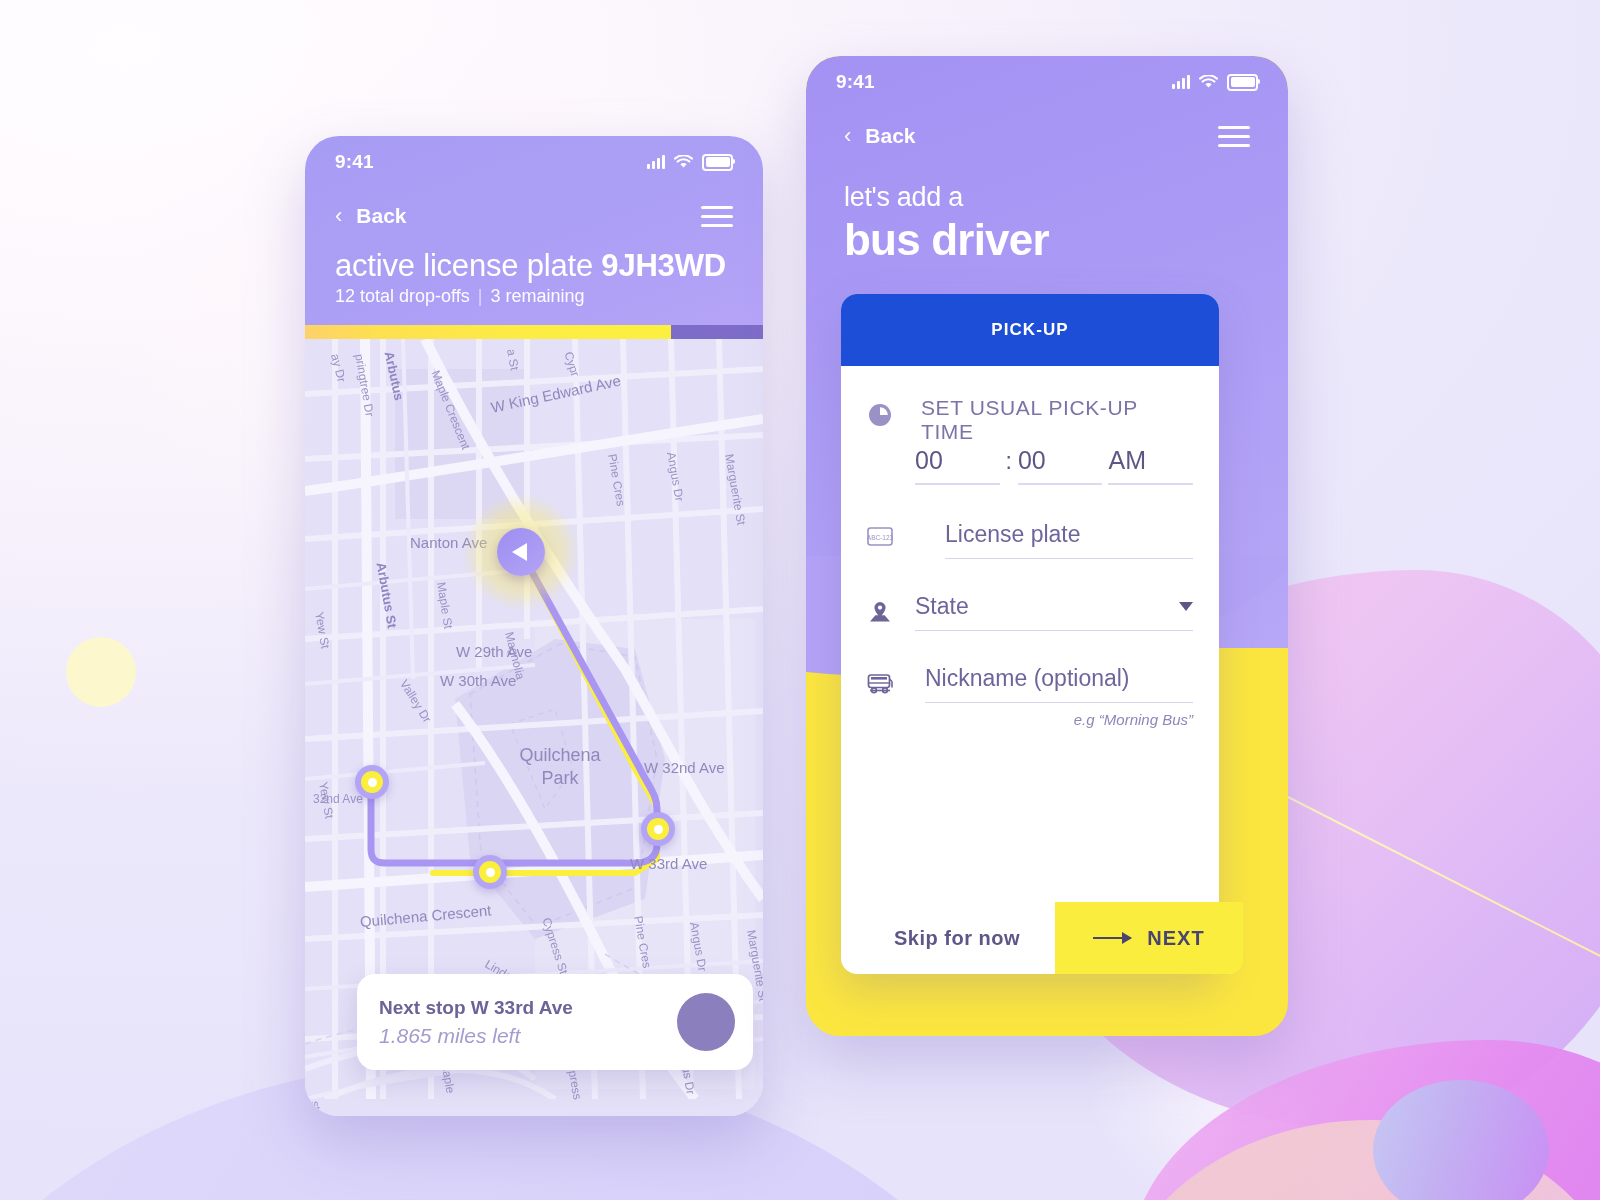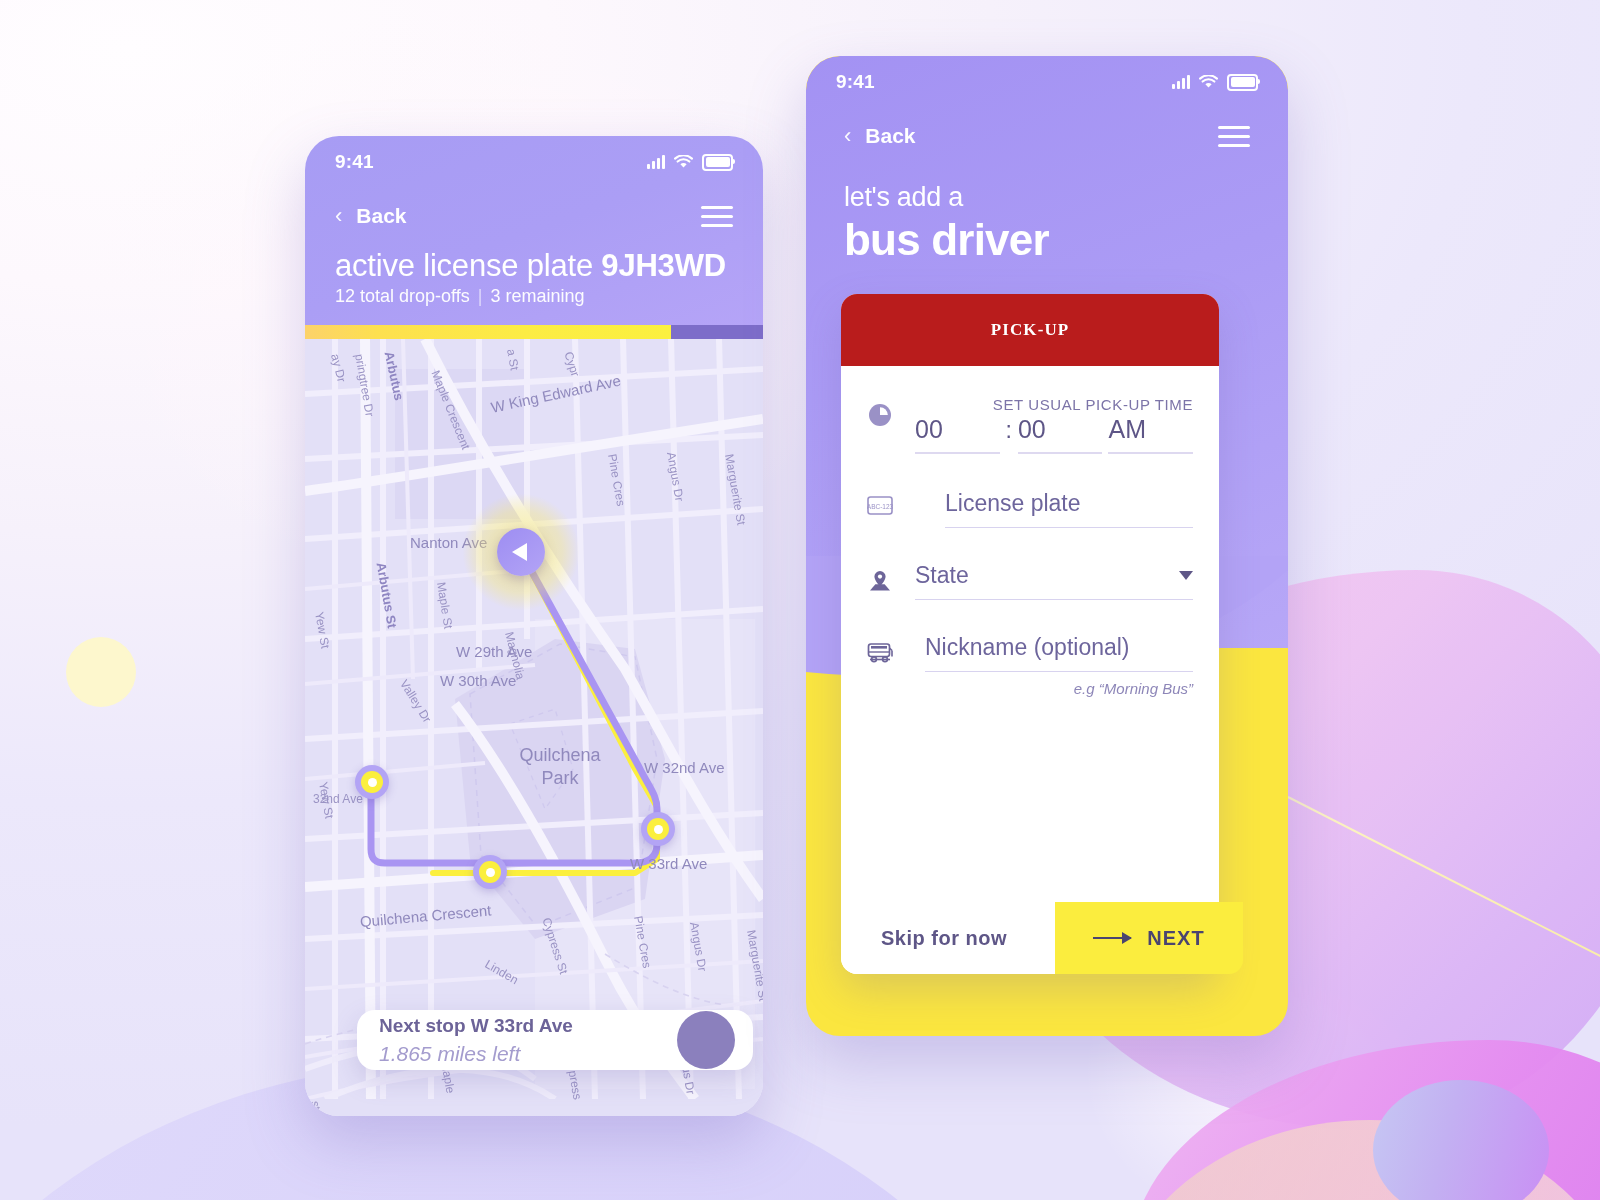--- a/index.html
+++ b/index.html
@@ -120,21 +120,21 @@
   .buspin{position:absolute;transform:translate(-50%,-50%);}
   .buspin .halo{position:absolute;left:50%;top:50%;transform:translate(-50%,-50%);
     width:150px;height:150px;border-radius:50%;
     background:radial-gradient(closest-side, rgba(250,235,90,.60), rgba(250,235,90,.30) 55%, rgba(250,235,90,0) 78%);}
   .buspin .dot{position:relative;width:48px;height:48px;border-radius:50%;
     background:linear-gradient(140deg,#9d8df2,#b3a4f6);display:flex;align-items:center;justify-content:center;
     box-shadow:0 4px 12px rgba(110,90,180,.35);}
   .buspin .arr{width:0;height:0;border-top:9px solid transparent;border-bottom:9px solid transparent;border-right:15px solid #fff;margin-right:3px;}
 
   .stopcard{
-    position:absolute;left:52px;bottom:46px;width:356px;height:60px;border-radius:18px;
+    position:absolute;left:52px;bottom:46px;width:356px;height:96px;border-radius:18px;
     background:#fff;box-shadow:0 10px 26px rgba(110,95,175,.22);
     display:flex;align-items:center;justify-content:space-between;padding:0 18px 0 22px;
   }
   .stopcard .t1{color:#6c6398;font-size:19px;font-weight:bold;}
   .stopcard .t2{color:#a49cce;font-size:21px;font-style:italic;margin-top:5px;}
   .powerbtn{width:58px;height:58px;border-radius:50%;background:#8b80bd;
     display:flex;align-items:center;justify-content:center;flex:none;}
 
   
   .phone-right{
@@ -153,39 +153,39 @@
   .rp-title{padding:0 38px;color:#fff;font-size:44px;font-weight:bold;letter-spacing:-.8px;margin-top:2px;}
 
   .card{
     position:absolute;left:35px;top:238px;width:378px;height:680px;
     border-radius:16px;background:#fff;box-shadow:0 16px 40px rgba(110,95,175,.22);
     z-index:4;overflow:visible;
   }
   .tabs{display:flex;height:72px;border-radius:16px 16px 0 0;overflow:hidden;}
   .tab{flex:1;display:flex;align-items:center;justify-content:center;
     font-size:17px;font-weight:bold;letter-spacing:1.1px;}
-  .tab.active{background:#b91c1c;color:#fff;font-family:Liberation Serif, serif;}
+  .tab.active{background:#1d4ed8;color:#fff;}
   .tab.inactive{background:#f7f5fd;color:#5e5687;}
 
   .form{padding:30px 26px 0 22px;}
   .frow{display:flex;align-items:flex-start;gap:18px;margin-bottom:8px;}
   .ficon{width:34px;flex:none;display:flex;justify-content:center;padding-top:6px;}
   .fbody{flex:1;}
-  .flabel{color:#7c74a8;font-size:15px;letter-spacing:.6px;text-align:right;padding-left:6px;}
+  .flabel{color:#7c74a8;font-size:21px;letter-spacing:.6px;text-align:left;padding-left:6px;}
   .timerow{display:flex;align-items:flex-end;gap:6px;margin-top:2px;}
   .tfield{flex:1;text-align:left;border-bottom:2px solid #ded9f0;padding-bottom:8px;
     color:#5e5687;font-size:25px;}
   .tcolon{color:#5e5687;font-size:23px;padding-bottom:10px;}
   .tfield.ampm{flex:1;}
   .inputline{border-bottom:1.5px solid #d8d3ef;padding-bottom:10px;color:#6d659c;font-size:23px;
     display:flex;align-items:center;justify-content:space-between;}
   .caret{width:0;height:0;border-left:7px solid transparent;border-right:7px solid transparent;border-top:9px solid #5e5687;}
   .hint{text-align:right;color:#8d86b8;font-size:15px;font-style:italic;margin-top:8px;}
 
-  .cardfoot{position:absolute;left:0;bottom:0;width:100%;height:72px;display:flex;align-items:stretch;}
+  .cardfoot{position:absolute;left:0;bottom:0;width:100%;height:72px;display:flex;align-items:stretch;padding-left:13px;}
   .skipbtn{flex:1;display:flex;align-items:center;padding-left:40px;color:#5e5687;
     font-size:20px;font-weight:bold;letter-spacing:.5px;background:#fff;border-radius:0 0 0 16px;}
   .nextbtn{width:188px;background:#fbed3e;display:flex;align-items:center;justify-content:center;gap:16px;
     color:#4a4470;font-size:20px;font-weight:bold;letter-spacing:1px;
     position:absolute;right:-24px;bottom:0;height:72px;border-radius:0 0 14px 0;}
   .arrow-r{position:relative;width:38px;height:2px;background:#4a4470;}
   .arrow-r::after{content:"";position:absolute;right:-1px;top:-5px;
     border-top:6px solid transparent;border-bottom:6px solid transparent;border-left:10px solid #4a4470;}
 </style>
 </head>

